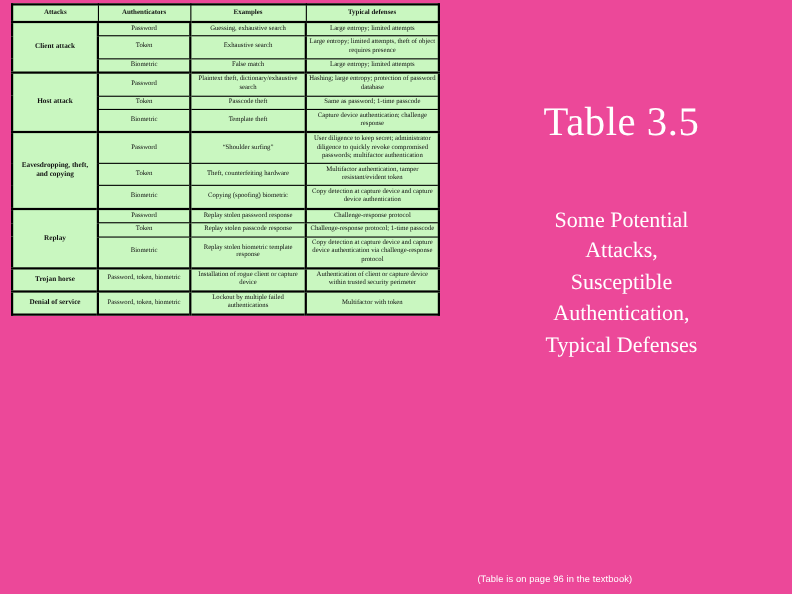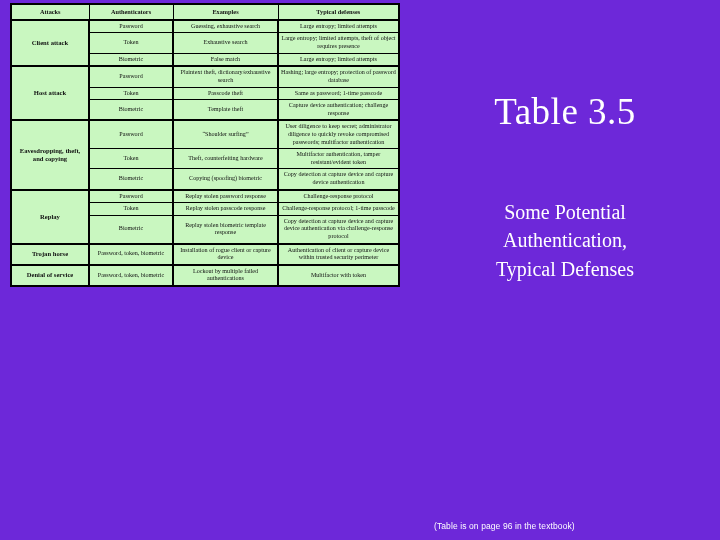--- a/index.html
+++ b/index.html
@@ -10,21 +10,21 @@
     width: 720px;
     height: 540px;
     overflow: hidden;
     background: #4d5168;
     font-family: "Liberation Serif", serif;
   }
   #slide {
     position: relative;
     width: 720px;
     height: 540px;
-    background: #6d28d9;
+    background: #ec4899;
   }
 
   
   #table-wrap {
     position: absolute;
     left: 10px;
     top: 3px;
     width: 388px;
   }
   table.attack-table {
@@ -95,21 +95,21 @@
     top: 182px;
     width: 290px;
     text-align: center;
   }
   #slide-subtitle {
     color: #ffffff;
     font-family: "Liberation Serif", serif;
     font-size: 20px;
     line-height: 1.42;
     font-weight: normal;
-    margin: 16px;
+    margin: 4px;
   }
   #footnote {
     position: absolute;
     left: 434px;
     top: 521px;
     color: #ffffff;
     font-family: "Liberation Sans", sans-serif;
     font-size: 8.5px;
     letter-spacing: 0.1px;
     white-space: nowrap;
@@ -217,20 +217,22 @@
     </table>
   </div>
 
   <div id="title-block">
     <div id="slide-title">Table 3.5</div>
   </div>
 
   <div id="subtitle-block">
     <div id="slide-subtitle">
         <div>Some Potential</div>
+        <div>Attacks,</div>
+        <div>Susceptible</div>
         <div>Authentication,</div>
         <div>Typical Defenses</div>
       </div>
   </div>
 
   <div id="footnote">(Table is on page 96 in the textbook)</div>
 
 </div>
 
 </body></html>

